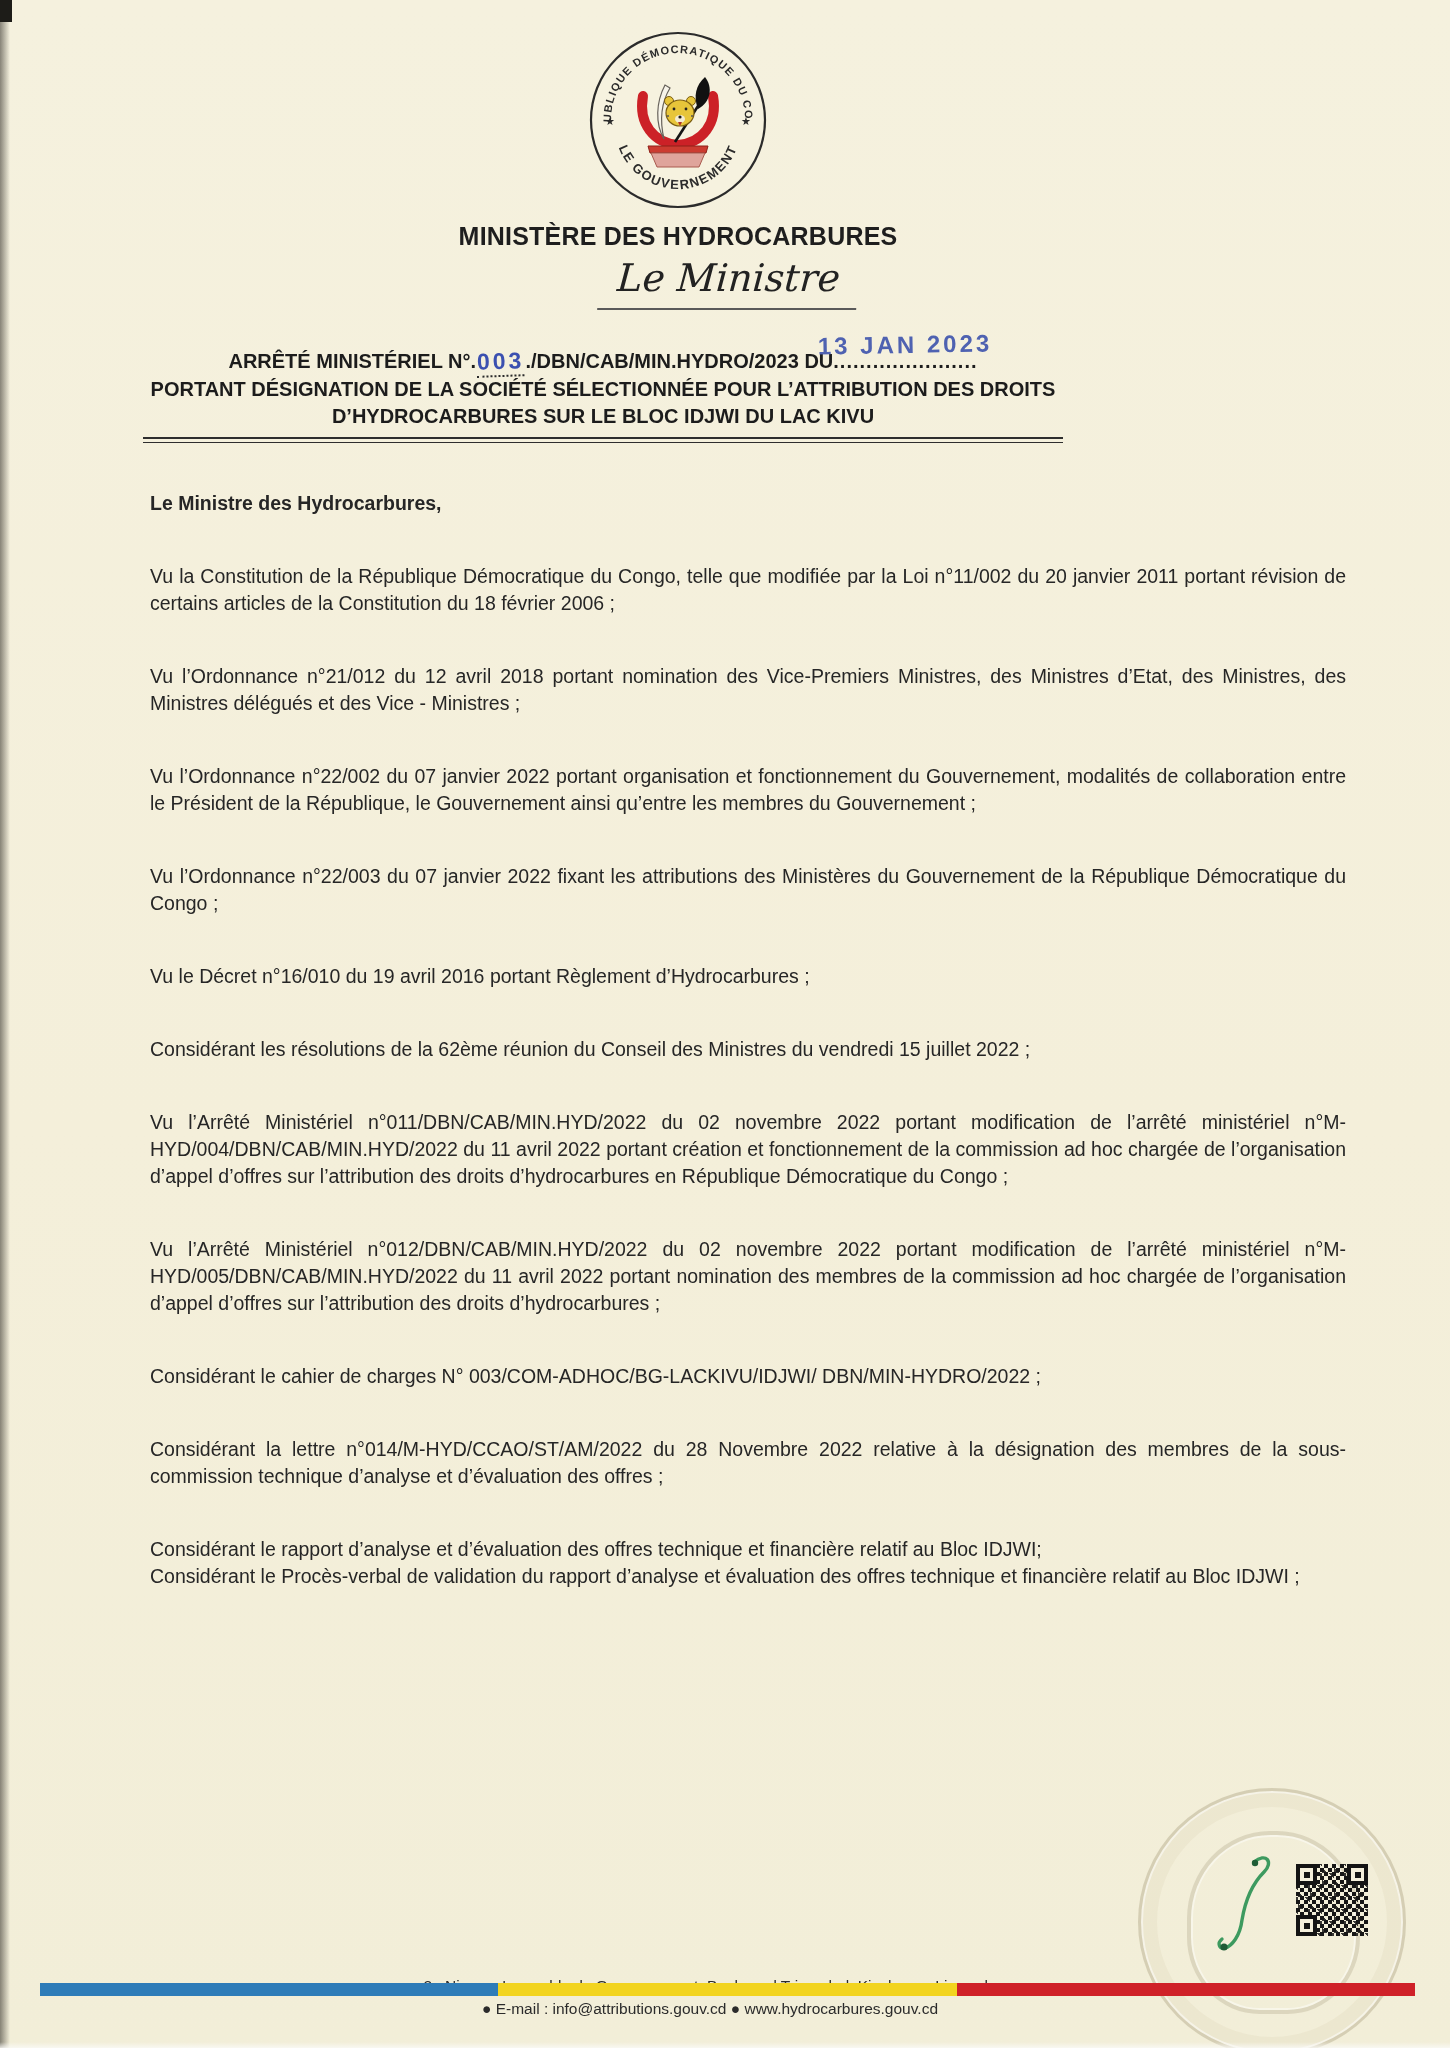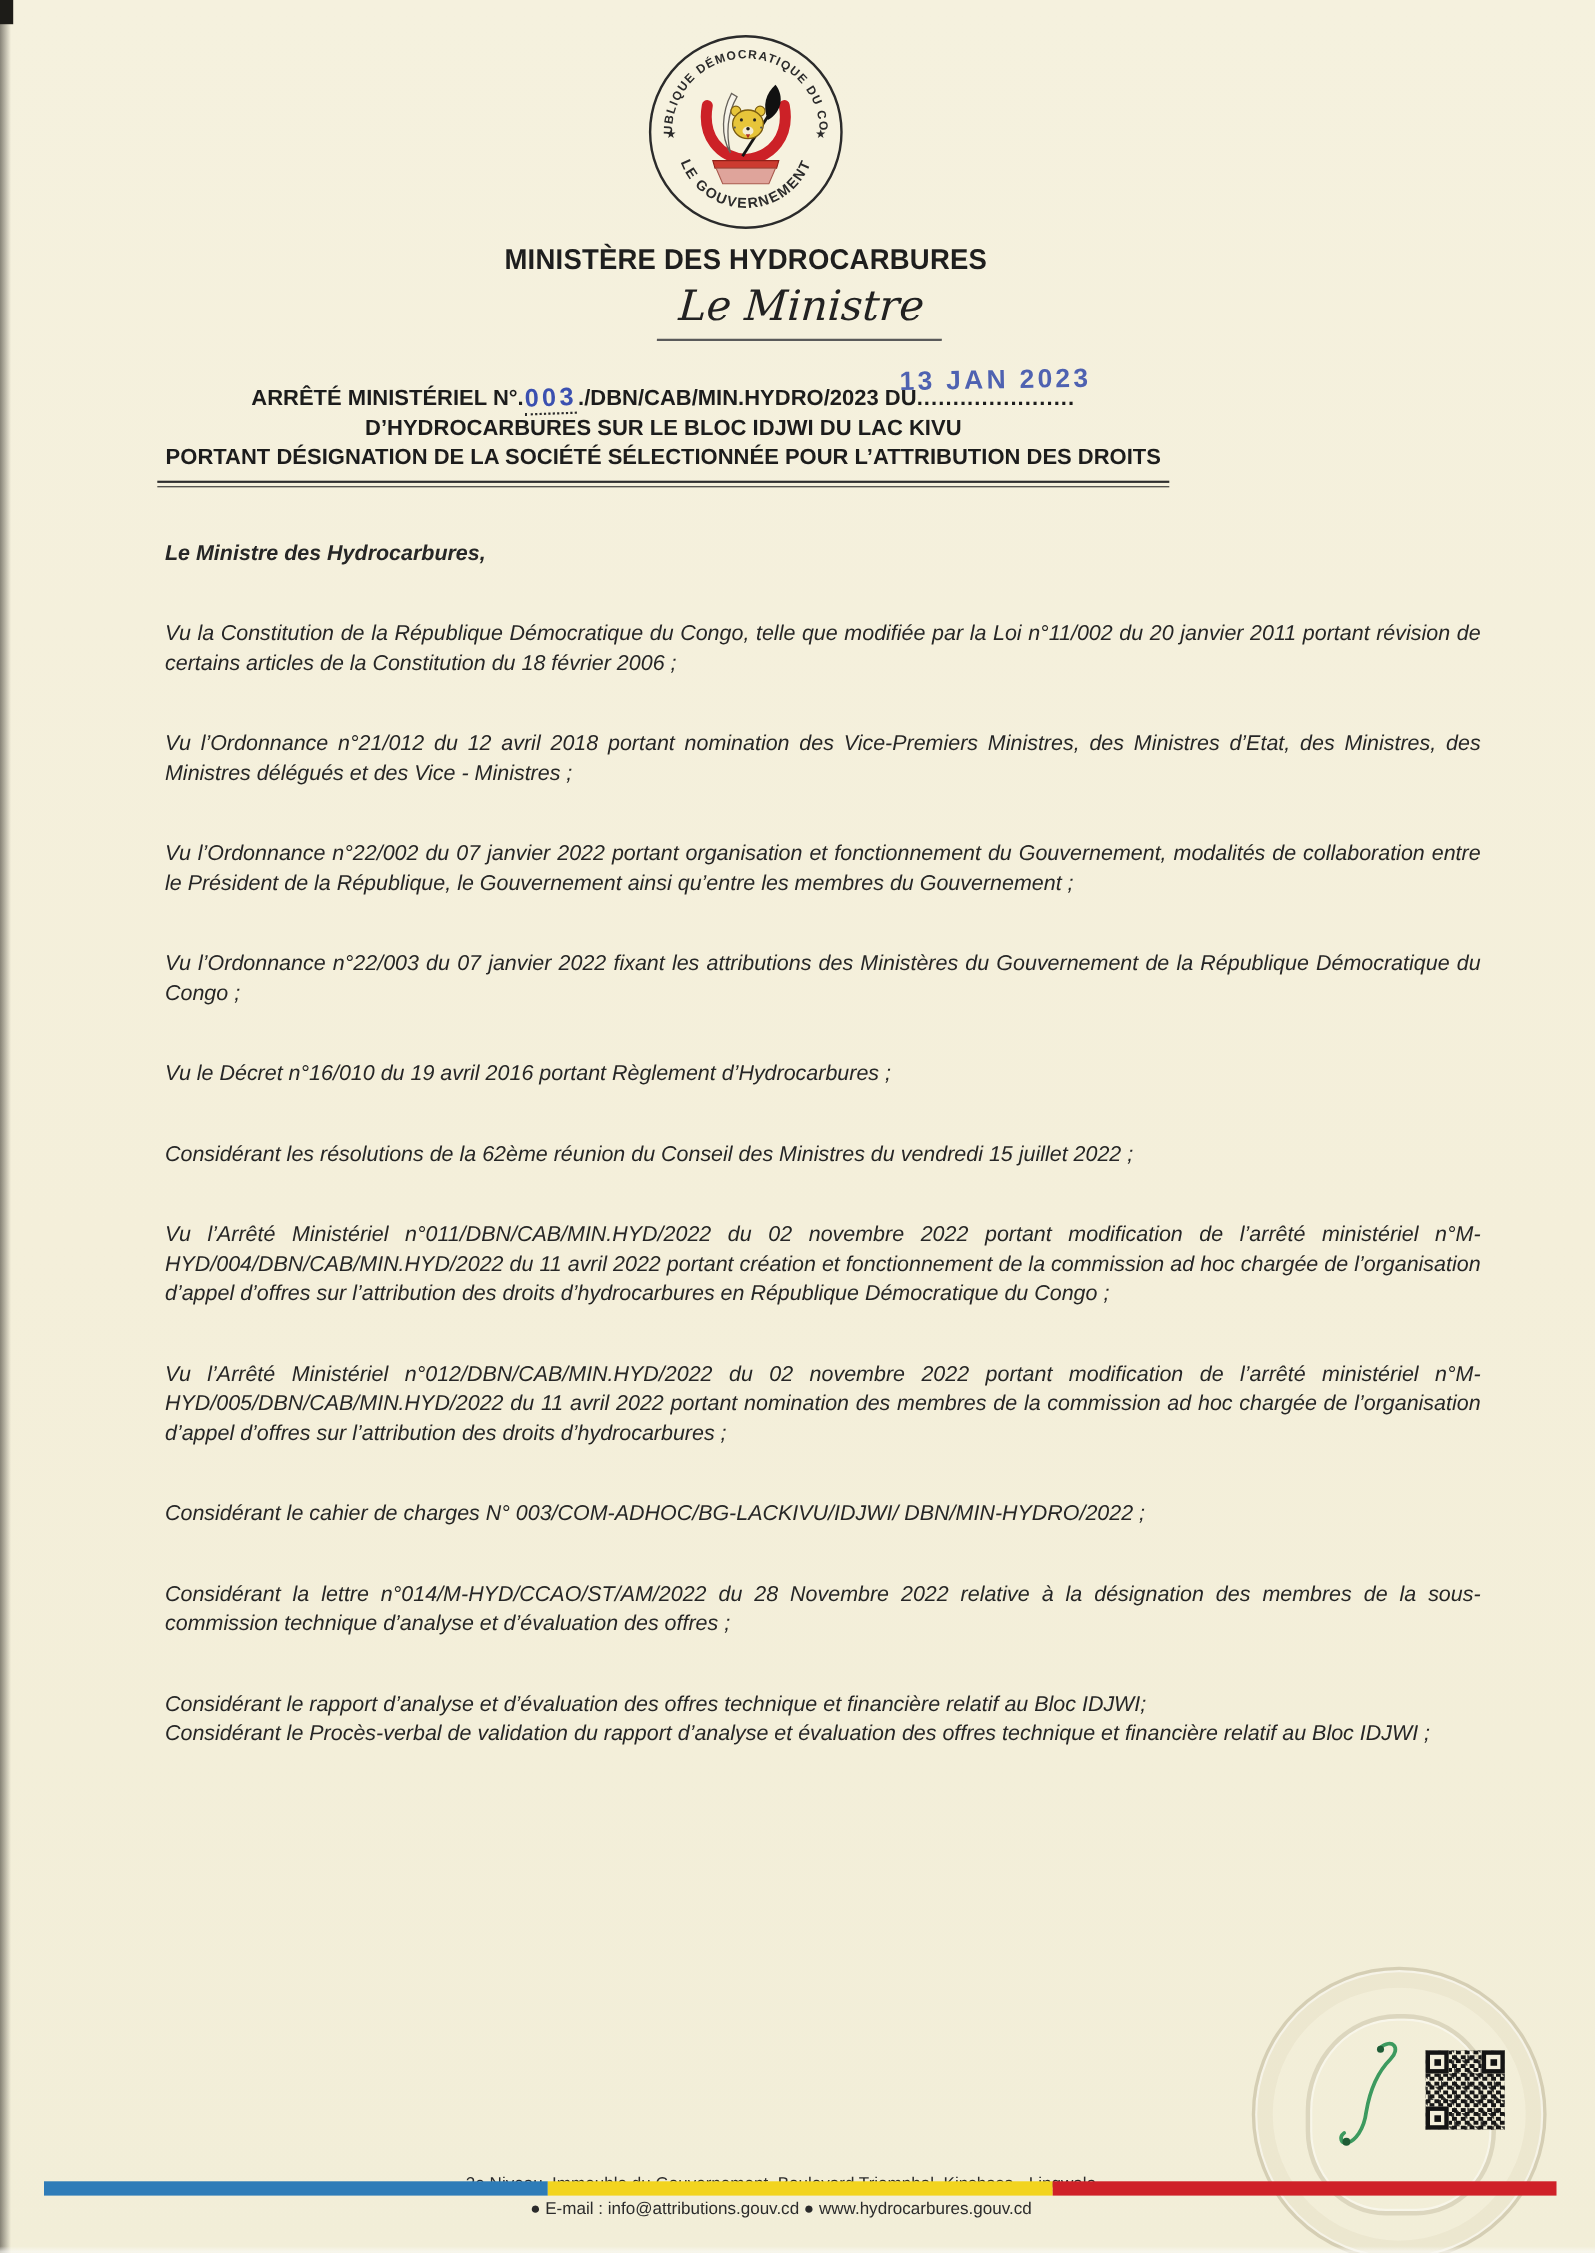--- a/index.html
+++ b/index.html
@@ -29,21 +29,21 @@
     font-weight:bold;font-size:20px;line-height:27px;color:#1c1c1c;}
   .hand-number{display:inline-block;position:relative;top:1px;margin:0 1px;
     color:#3b50b0;font-size:23px;letter-spacing:3px;font-weight:bold;
     border-bottom:2px dotted #2b2b2b;transform:rotate(-2deg);}
   .dots-wrap{display:inline-block;position:relative;letter-spacing:1px;}
   .date-stamp{position:absolute;left:50%;top:-17px;transform:translateX(-50%) rotate(-1deg);
     color:#4156ae;font-size:24px;font-weight:bold;letter-spacing:3px;white-space:nowrap;opacity:.92;}
   .title-rule{margin-top:7px;height:3px;border-top:2px solid #2e2e2e;border-bottom:1px solid #2e2e2e;}
 
   .body-text{position:absolute;top:490px;left:150px;width:1196px;
-    font-size:19.5px;line-height:27px;text-align:justify;color:#262626;font-style:italic;}
+    font-size:19.5px;line-height:27px;text-align:justify;color:#262626;}
   .body-text p{margin:0 0 46px 0;}
   .salutation{font-weight:bold;text-align:left;}
   .pre{white-space:pre-line;}
 
   .footer{position:absolute;top:1926px;left:0;width:1420px;text-align:center;
     font-size:15.5px;line-height:23px;color:#2b2b2b;margin-top:48px;}
 
   .tricolor{position:absolute;top:1983px;left:40px;width:1375px;height:13px;display:flex;}
   .tricolor div{flex:1;}
   .band-blue{background:#2e7cb8;}
@@ -122,22 +122,22 @@
 <div class="ministry">MINISTÈRE DES HYDROCARBURES</div>
 
 <div class="minister-line">
   <span class="minister-script">Le Ministre</span>
 </div>
 
 <div class="title-block">
   <div>
     <span>ARRÊTÉ MINISTÉRIEL N°.</span><span class="hand-number">003</span><span>./DBN/CAB/MIN.HYDRO/2023 DU</span><span class="dots-wrap"><span>......................</span><span class="date-stamp">13 JAN 2023</span></span>
   </div>
+  <div>PORTANT DÉSIGNATION DE LA SOCIÉTÉ SÉLECTIONNÉE POUR L’ATTRIBUTION DES DROITS</div>
   <div>D’HYDROCARBURES SUR LE BLOC IDJWI DU LAC KIVU</div>
-  <div>PORTANT DÉSIGNATION DE LA SOCIÉTÉ SÉLECTIONNÉE POUR L’ATTRIBUTION DES DROITS</div>
   <div class="title-rule"></div>
 </div>
 
 <div class="body-text">
   <p class="salutation">Le Ministre des Hydrocarbures,</p>
   <p>Vu la Constitution de la République Démocratique du Congo, telle que modifiée par la Loi n°11/002 du 20 janvier 2011 portant révision de certains articles de la Constitution du 18 février 2006 ;</p>
   <p>Vu l’Ordonnance n°21/012 du 12 avril 2018 portant nomination des Vice-Premiers Ministres, des Ministres d’Etat, des Ministres, des Ministres délégués et des Vice - Ministres ;</p>
   <p>Vu l’Ordonnance n°22/002 du 07 janvier 2022 portant organisation et fonctionnement du Gouvernement, modalités de collaboration entre le Président de la République, le Gouvernement ainsi qu’entre les membres du Gouvernement ;</p>
   <p>Vu l’Ordonnance n°22/003 du 07 janvier 2022 fixant les attributions des Ministères du Gouvernement de la République Démocratique du Congo ;</p>
   <p>Vu le Décret n°16/010 du 19 avril 2016 portant Règlement d’Hydrocarbures ;</p>

